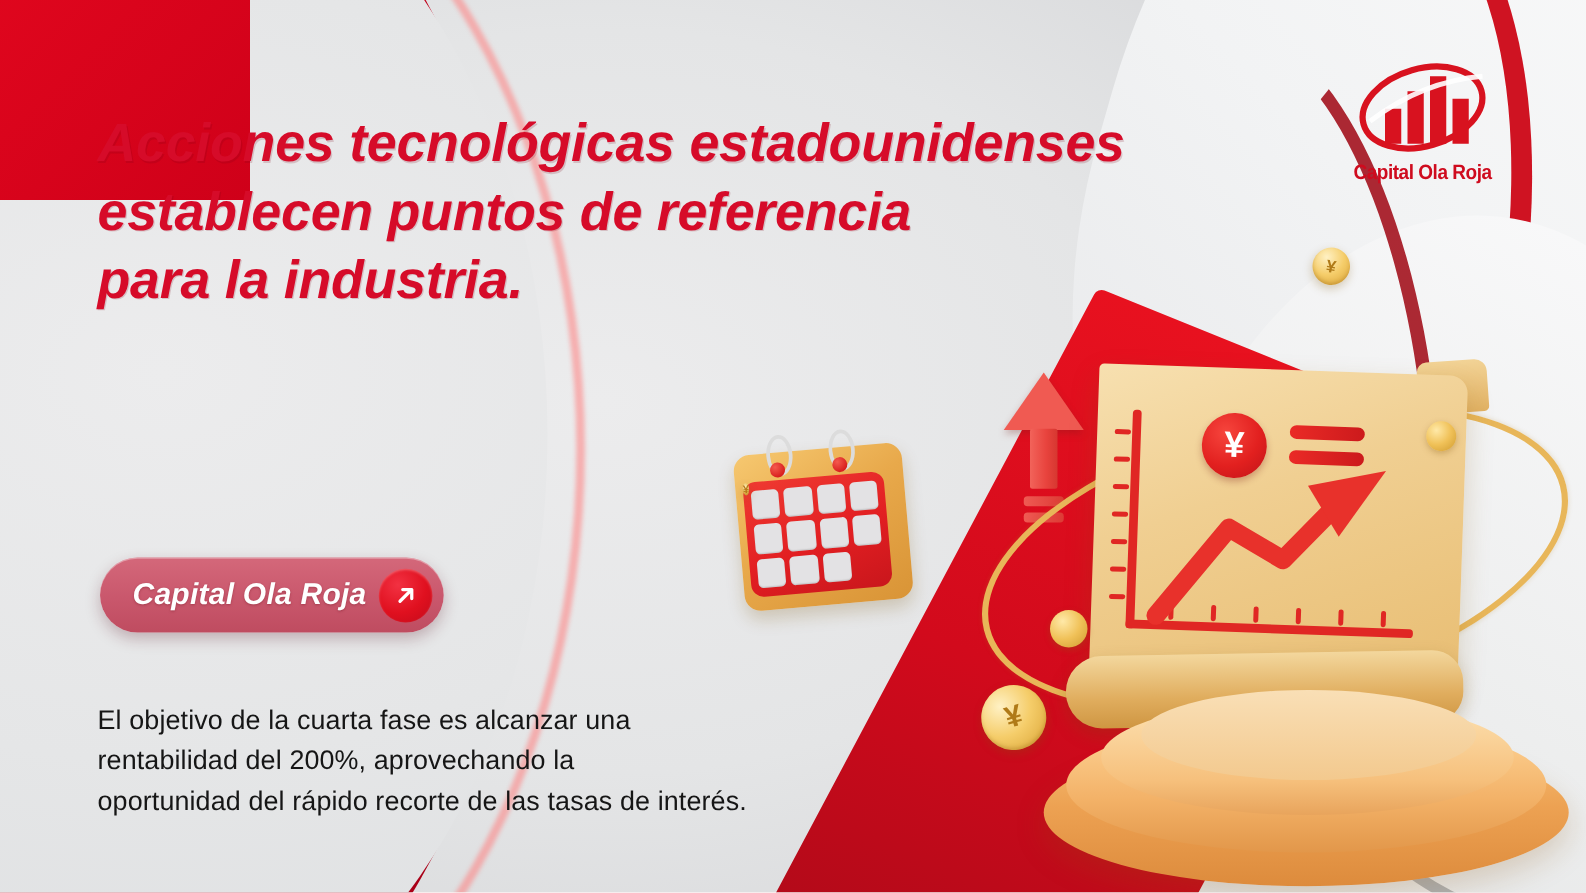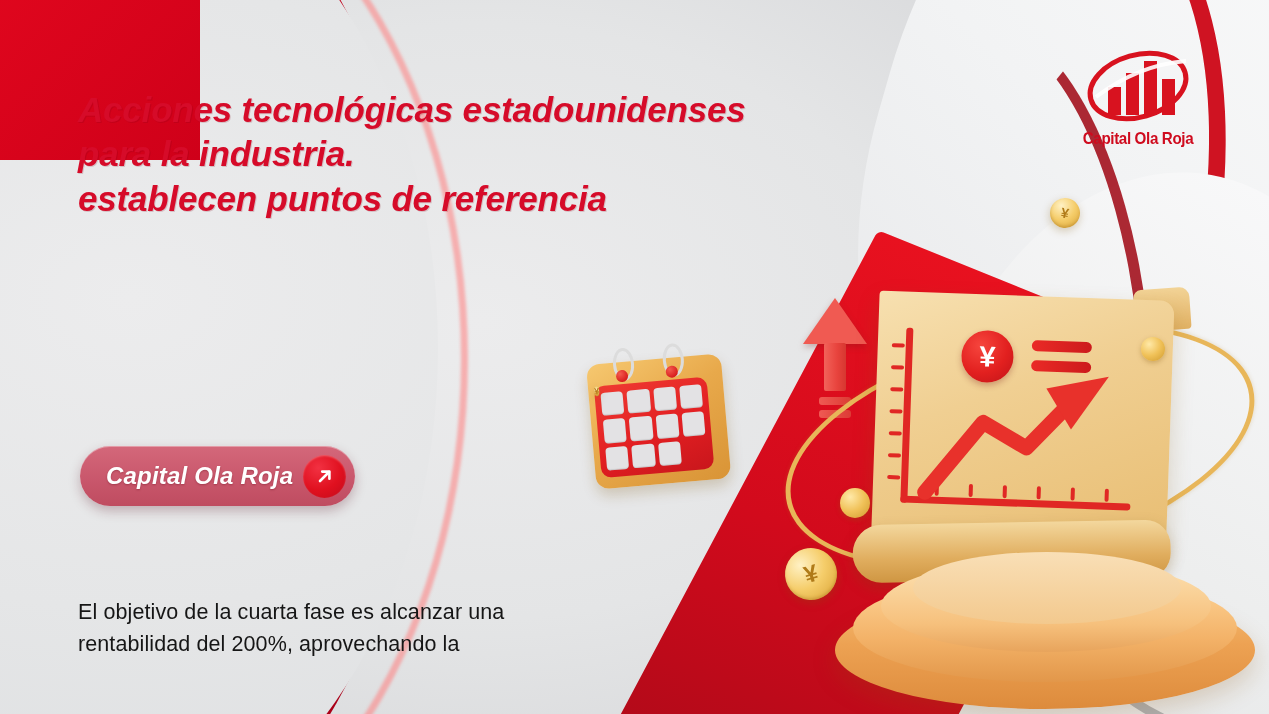--- a/index.html
+++ b/index.html
@@ -145,21 +145,21 @@
     transform: rotate(22deg);
     opacity: .85;
   }
 
   
   .headline {
     position: absolute;
     left: 78px; top: 88px;
     width: 930px;
     color: #D60B29;
-    font-size: 35px;
+    font-size: 43px;
     font-weight: 700;
     font-style: italic;
     line-height: 1.27;
     letter-spacing: -0.2px;
     text-shadow: 1px 1px 0 rgba(120,0,20,0.18);
   }
   .headline-line { display: block; white-space: nowrap; }
 
   .cta-button {
     position: absolute;
@@ -196,21 +196,20 @@
 
   .body-text {
     position: absolute;
     left: 78px; top: 560px;
     width: 700px;
     color: #161616;
     font-size: 21.5px;
     font-weight: 400;
     line-height: 1.50;
     letter-spacing: 0.1px;
-    margin-top: 36px;
   }
   .body-line { display: block; white-space: nowrap; }
 
   
   .logo { position: absolute; left: 1068px; top: 45px; width: 140px; height: 120px; }
   .logo-mark { position: absolute; left: 14px; top: 0; width: 112px; height: 82px; }
   .logo-name {
     position: absolute; left: 0; top: 84px; width: 140px;
     text-align: center;
     color: #cf0b1e;
@@ -497,37 +496,38 @@
 
     <div class="orbit-bead b-left"></div>
     <div class="orbit-bead b-right"></div>
 
     <div class="coin big">¥</div>
     <div class="coin small">¥</div>
   </div>
 
   <div class="headline">
     <span class="headline-line">Acciones tecnológicas estadounidenses</span>
+    <span class="headline-line">establecen puntos de referencia</span>
     <span class="headline-line">para la industria.</span>
-    <span class="headline-line">establecen puntos de referencia</span>
   </div>
 
   <div class="cta-button">
     <span class="cta-label">Capital Ola Roja</span>
     <span class="cta-circle">
       <svg width="21" height="21" viewBox="0 0 21 21">
         <path d="M6 15 L15 6" stroke="#ffffff" stroke-width="2.6" stroke-linecap="round"></path>
         <path d="M8.2 5.6 L15.4 5.6 L15.4 12.8" stroke="#ffffff" stroke-width="2.6" fill="none" stroke-linecap="round" stroke-linejoin="round"></path>
       </svg>
     </span>
   </div>
 
   <div class="body-text">
     <span class="body-line">El objetivo de la cuarta fase es alcanzar una</span>
     <span class="body-line">rentabilidad del 200%, aprovechando la</span>
+    <span class="body-line">oportunidad del rápido recorte de las tasas de interés.</span>
   </div>
 
   <div class="logo">
     <svg class="logo-mark" viewBox="0 0 112 82">
       <ellipse cx="56" cy="41" rx="49" ry="31" fill="none" stroke="#d8121f" stroke-width="5" transform="rotate(-16 56 41)"></ellipse>
       <rect x="26" y="42" width="13" height="28" fill="#d8121f"></rect>
       <rect x="44" y="28" width="13" height="42" fill="#d8121f"></rect>
       <rect x="62" y="16" width="13" height="54" fill="#d8121f"></rect>
       <rect x="80" y="34" width="13" height="36" fill="#d8121f"></rect>
       <path d="M14 52 Q56 20 104 16" fill="none" stroke="#ffffff" stroke-width="4" opacity="0.9"></path>

